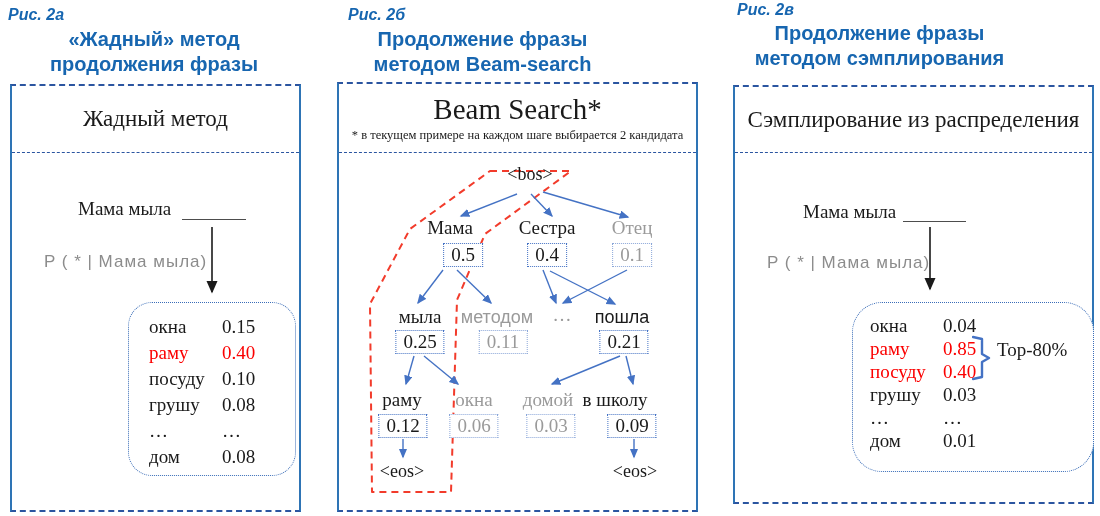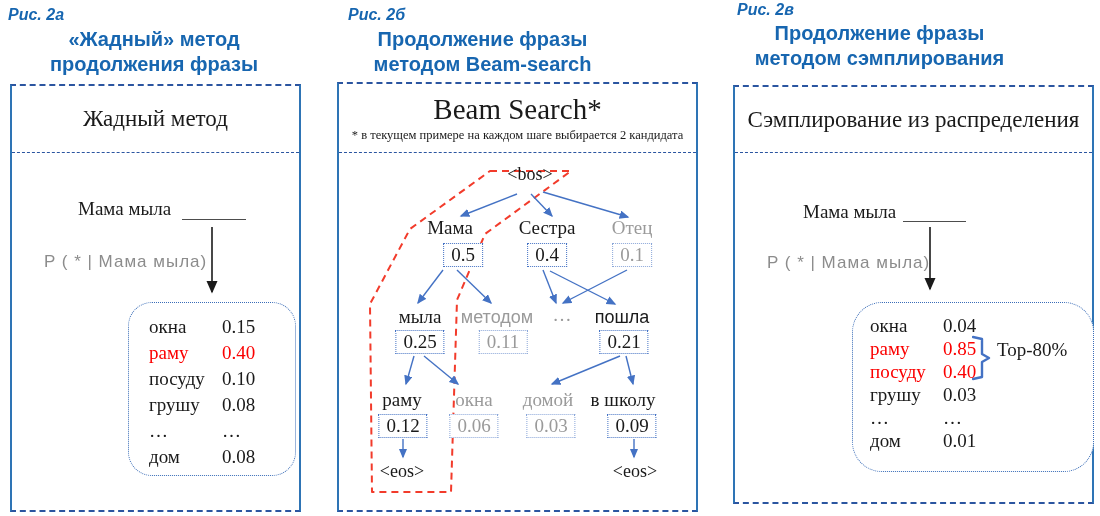--- a/index.html
+++ b/index.html
@@ -139,21 +139,21 @@
     <div class="node tw sans gray" style="left:158px;top:223px">методом</div>
     <div class="node tw gray" style="left:223px;top:220px">…</div>
     <div class="node tw sans" style="left:283px;top:223px">пошла</div>
     <div class="node vbox" style="left:81px;top:246px">0.25</div>
     <div class="node vbox gray" style="left:164px;top:246px">0.11</div>
     <div class="node vbox" style="left:285px;top:246px">0.21</div>
 
     <div class="node tw" style="left:63px;top:305px">раму</div>
     <div class="node tw gray" style="left:135px;top:305px">окна</div>
     <div class="node tw gray" style="left:209px;top:305px">домой</div>
-    <div class="node tw" style="left:284px;top:305px">в школу</div>
+    <div class="node tw" style="left:276px;top:305px">в школу</div>
     <div class="node vbox" style="left:64px;top:330px">0.12</div>
     <div class="node vbox gray" style="left:135px;top:330px">0.06</div>
     <div class="node vbox gray" style="left:212px;top:330px">0.03</div>
     <div class="node vbox" style="left:293px;top:330px">0.09</div>
 
     <div class="node toklabel" style="left:63px;top:377px">&lt;eos&gt;</div>
     <div class="node toklabel" style="left:296px;top:377px">&lt;eos&gt;</div>
   </div>
 
   <div class="panel" style="left:733px;top:85px;width:357px;height:415px">

